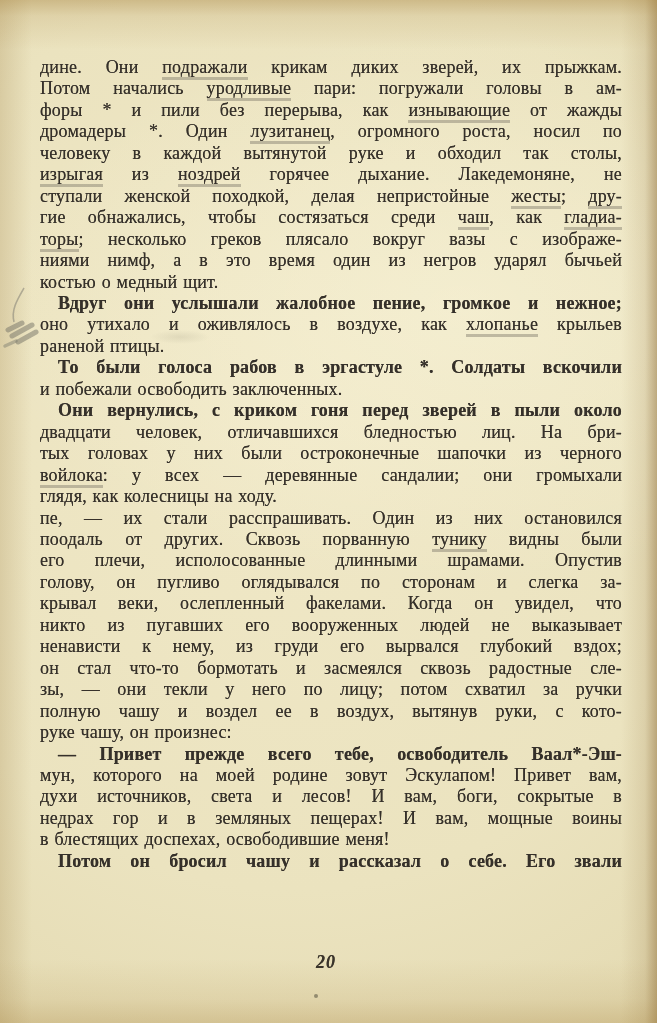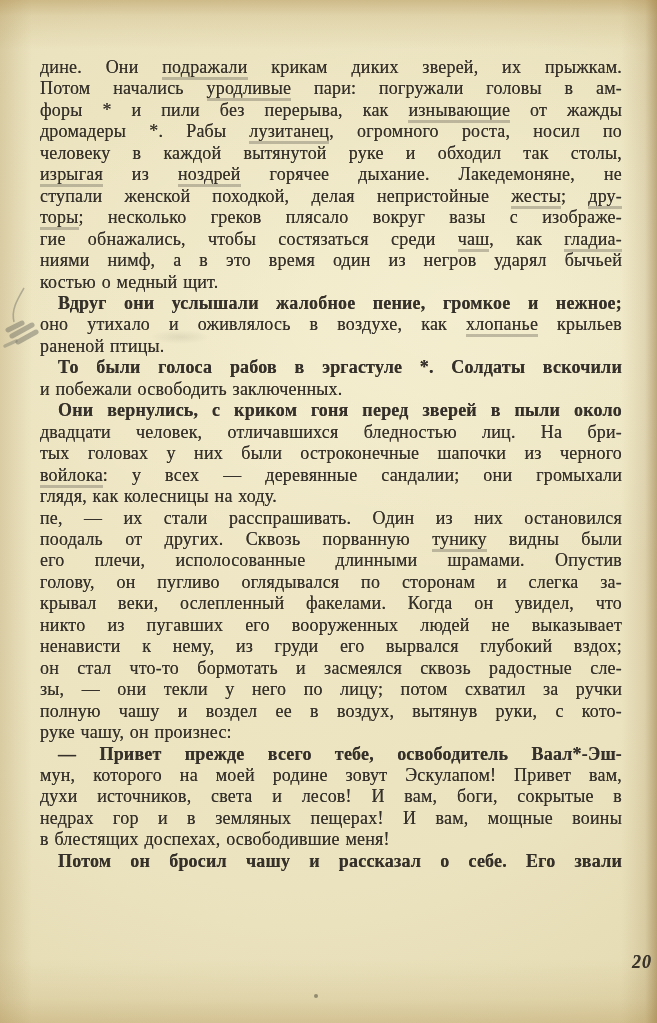--- a/index.html
+++ b/index.html
@@ -32,21 +32,21 @@
   }
   .line { text-align: justify; text-align-last: justify; }
   .line.end { text-align-last: left; }
   .line.indent { text-indent: 18px; font-weight: bold; }
   .u { border-bottom: 3px solid rgba(112,108,95,.40); }
   .page-number {
     position: absolute;
     left: 0;
     top: 952px;
     width: 652px;
-    text-align: right;
+    text-align: center;
     font-style: italic;
     font-weight: bold;
     font-size: 18px;
     letter-spacing: 1px;
     color: #3a342b;
     text-shadow: 0 0 0.5px rgba(46,40,32,.7);
   }
   .smudge { position: absolute; left: 0; top: 286px; }
   .ink-dot {
     position: absolute;
@@ -72,26 +72,26 @@
     <path d="M8 44 l14 -7 m-10 13 l20 -11 m-14 17 l18 -10" fill="none" stroke="#737166" stroke-width="5" stroke-linecap="round" opacity="0.5"></path>
     <path d="M5 60 l11 -5" fill="none" stroke="#7b796d" stroke-width="3.5" stroke-linecap="round" opacity="0.45"></path>
   </svg>
 
   <div class="stain-a"></div>
 
   <div class="text-block">
       <div class="line"><span>дине. Они </span><span class="u">подражали</span><span> крикам диких зверей, их прыжкам.</span></div>
       <div class="line"><span>Потом начались </span><span class="u">уродливые</span><span> пари: погружали головы в ам-</span></div>
       <div class="line"><span>форы * и пили без перерыва, как </span><span class="u">изнывающие</span><span> от жажды</span></div>
-      <div class="line"><span>дромадеры *. Рабы </span><span class="u">лузитанец</span><span>, огромного роста, носил по</span></div>
+      <div class="line"><span>дромадеры *. Один </span><span class="u">лузитанец</span><span>, огромного роста, носил по</span></div>
       <div class="line"><span>человеку в каждой вытянутой руке и обходил так столы,</span></div>
       <div class="line"><span class="u">изрыгая</span><span> из </span><span class="u">ноздрей</span><span> горячее дыхание. Лакедемоняне, не</span></div>
       <div class="line"><span>ступали женской походкой, делая непристойные </span><span class="u">жесты</span><span>; </span><span class="u">дру-</span></div>
+      <div class="line"><span>гие обнажались, чтобы состязаться среди </span><span class="u">чаш</span><span>, как </span><span class="u">гладиа-</span></div>
       <div class="line"><span class="u">торы</span><span>; несколько греков плясало вокруг вазы с изображе-</span></div>
-      <div class="line"><span>гие обнажались, чтобы состязаться среди </span><span class="u">чаш</span><span>, как </span><span class="u">гладиа-</span></div>
       <div class="line"><span>ниями нимф, а в это время один из негров ударял бычьей</span></div>
       <div class="line end"><span>костью о медный щит.</span></div>
       <div class="line indent"><span>Вдруг они услышали жалобное пение, громкое и нежное;</span></div>
       <div class="line"><span>оно утихало и оживлялось в воздухе, как </span><span class="u">хлопанье</span><span> крыльев</span></div>
       <div class="line end"><span>раненой птицы.</span></div>
       <div class="line indent"><span>То были голоса рабов в эргастуле *. Солдаты вскочили</span></div>
       <div class="line end"><span>и побежали освободить заключенных.</span></div>
       <div class="line indent"><span>Они вернулись, с криком гоня перед зверей в пыли около</span></div>
       <div class="line"><span>двадцати человек, отличавшихся бледностью лиц. На бри-</span></div>
       <div class="line"><span>тых головах у них были остроконечные шапочки из черного</span></div>

